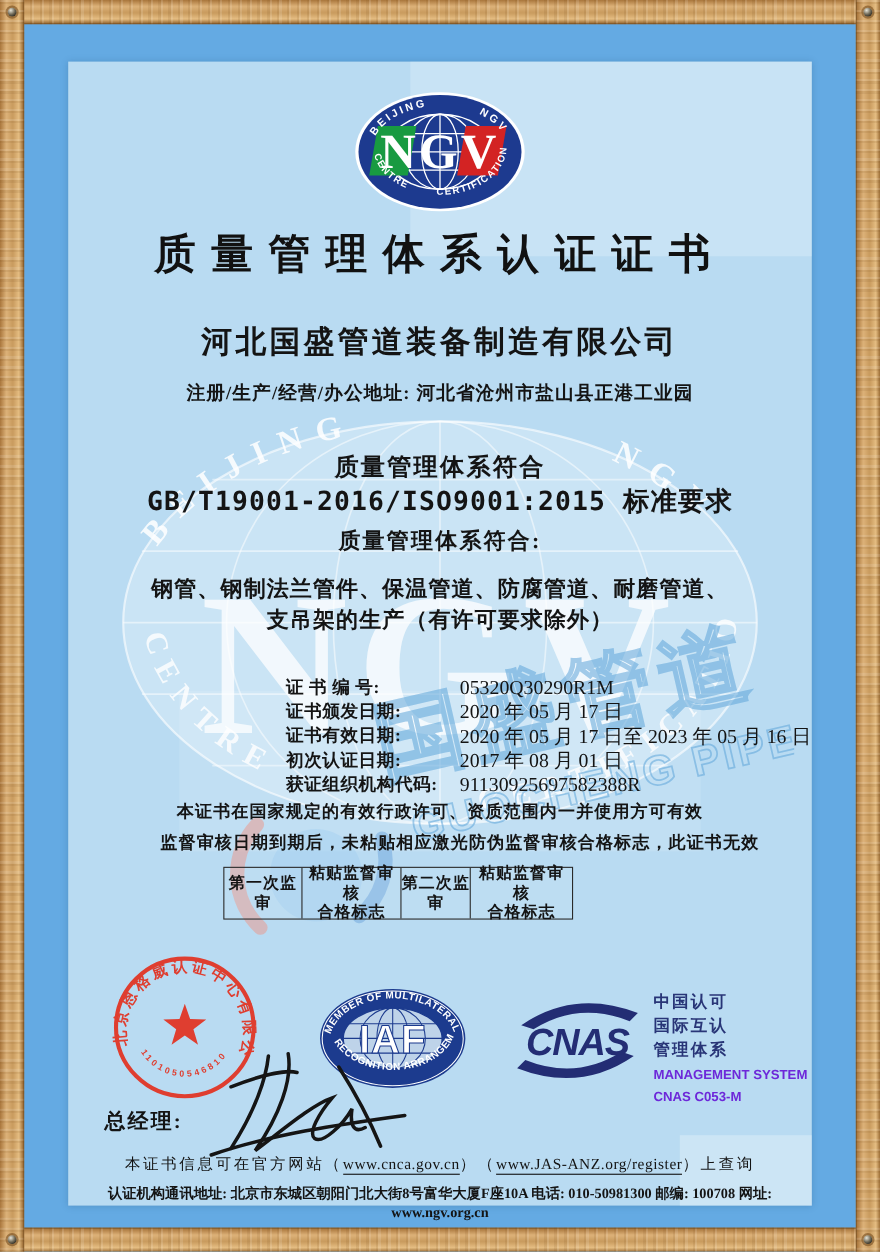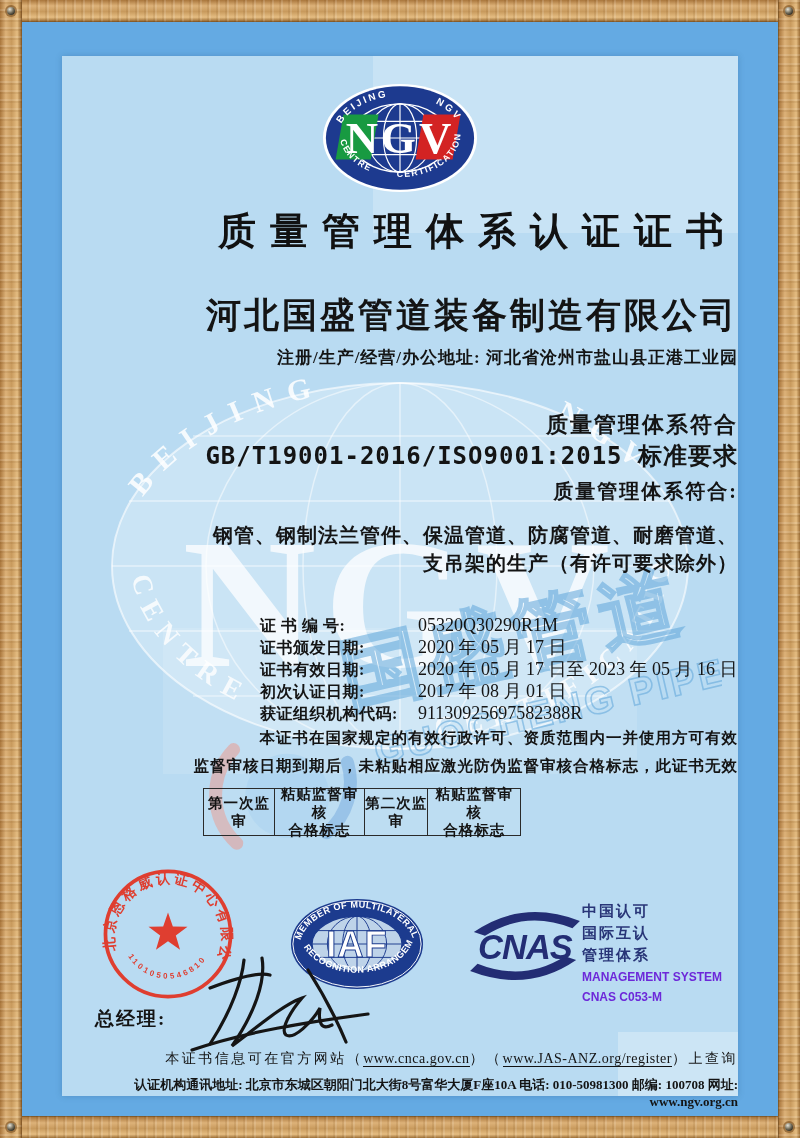--- a/index.html
+++ b/index.html
@@ -46,26 +46,26 @@
   .patch { position:absolute; background:rgba(255,255,255,.22); }
   .patch.p1 { left:46%; top:0; width:54%; height:17%; }
   .patch.p2 { left:15%; top:55%; width:70%; height:14%; background:rgba(255,255,255,.12); }
   .patch.p3 { right:0; bottom:0; width:120px; height:64px; background:rgba(255,255,255,.28); }
 
   .wm-globe { position:absolute; left:38px; top:310px; z-index:1; pointer-events:none; }
   .wm-guosheng { position:absolute; left:80px; top:510px; z-index:2; opacity:.55; pointer-events:none; }
 
   .content { position:absolute; inset:0; z-index:3; }
   .abs { position:absolute; left:0; right:0; }
-  .ctr { text-align:right; }
+  .ctr { text-align:center; }
 
   .logo-top { position:absolute; left:50%; top:26px; margin-left:-78px; }
 
   .title { top:150px; font-size:38px; font-weight:bold; letter-spacing:14px; color:#111; }
-  .company { top:236px; font-size:35px; font-weight:bold; letter-spacing:3px; }
+  .company { top:236px; font-size:28px; font-weight:bold; letter-spacing:3px; }
   .address { top:290px; font-size:17px; font-weight:bold; letter-spacing:1px; }
   .std1 { top:354px; font-size:22px; font-weight:bold; letter-spacing:2px; }
   .std2 { top:384px; font-size:24px; font-weight:bold; font-family:"DejaVu Sans Mono","Liberation Mono",monospace; letter-spacing:1px; }
   .std3 { top:422px; font-size:20px; font-weight:bold; letter-spacing:2px; }
   .scope1 { top:466px; font-size:20px; font-weight:bold; letter-spacing:1px; }
   .scope2 { top:494px; font-size:20px; font-weight:bold; letter-spacing:1px; }
 
   .details { position:absolute; left:198px; top:560px; width:470px; }
   .drow { display:flex; margin-bottom:3px; line-height:19px; }
   .dlabel { width:158px; font-size:16px; font-weight:bold; flex:none; letter-spacing:.5px; }
@@ -82,21 +82,21 @@
     display:flex; align-items:center; justify-content:center;
     font-size:14.5px; font-weight:bold; white-space:pre-line; text-align:center;
     border-right:1.5px solid #2a2a2a; line-height:18px; letter-spacing:1px;
   }
   .audit-cell:last-child { border-right:none; }
   .ac1{width:22.5%;} .ac2{width:28.5%;} .ac3{width:20%;} .ac4{width:29%;}
 
   .seal { position:absolute; left:36px; top:808px; z-index:5; opacity:.93; }
   .iaf  { position:absolute; left:228px; top:842px; z-index:4; }
   .cnas { position:absolute; left:402px; top:850px; z-index:4; }
-  .cnas-text { position:absolute; left:520px; top:844px; z-index:4; width:140px; }
+  .cnas-text { position:absolute; left:532px; top:844px; z-index:4; width:140px; }
   .cnas-text .cn { font-size:15px; font-weight:bold; color:#283577; letter-spacing:2px; line-height:22px; font-family:"Liberation Serif",serif; }
   .cnas-text .en { font-size:12px; font-weight:bold; color:#6d28d9; line-height:17px; font-family:"Liberation Sans",sans-serif; margin-top:3px; }
 
   .signature { position:absolute; left:118px; top:896px; z-index:6; }
   .manager { position:absolute; left:33px; top:950px; font-size:19px; font-weight:bold; letter-spacing:2px; }
 
   .footer1 { top:994px; font-size:14px; font-weight:normal; letter-spacing:2.5px; }
   .footer1 .url { letter-spacing:.5px; border-bottom:1.5px solid #111; font-family:"Liberation Serif",serif; }
   .footer2 { top:1020px; font-size:13px; font-weight:bold; letter-spacing:0; }
 </style>

